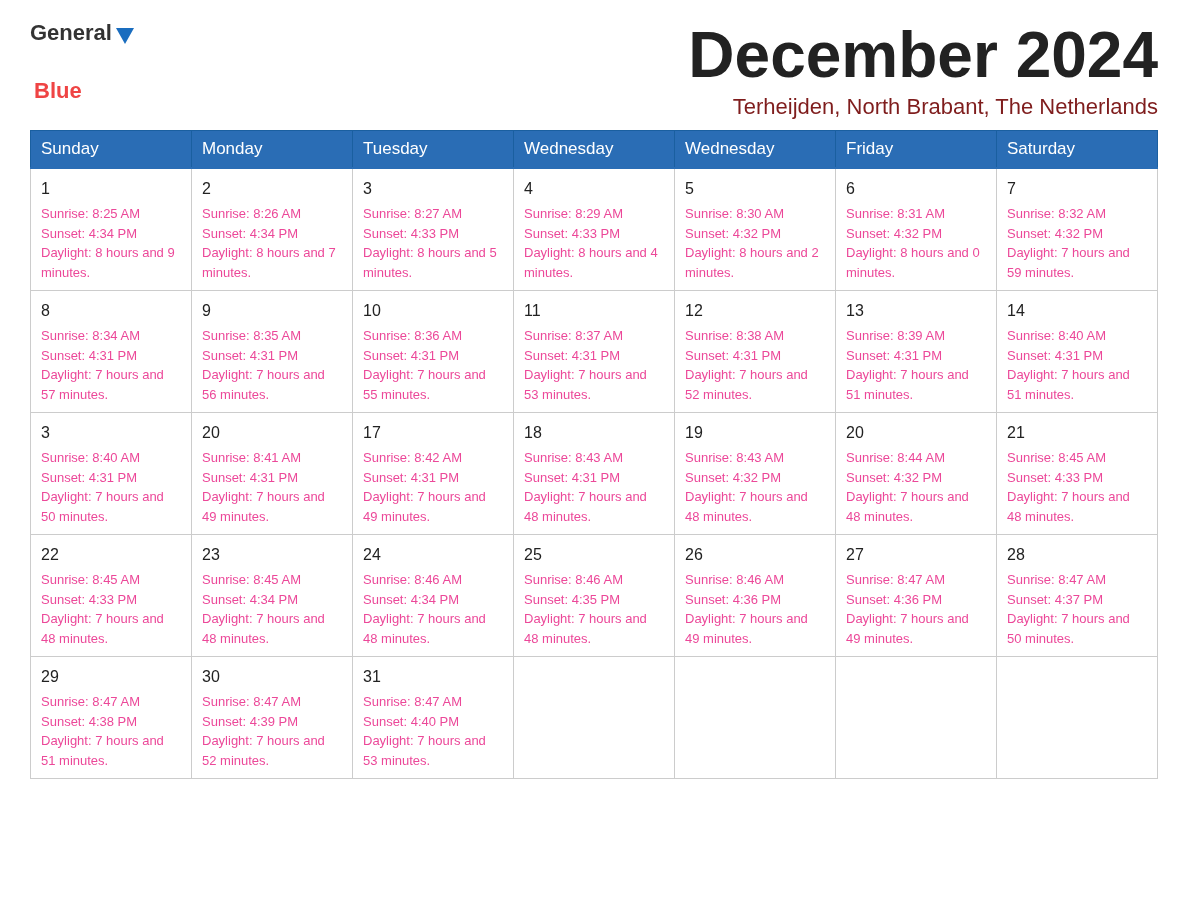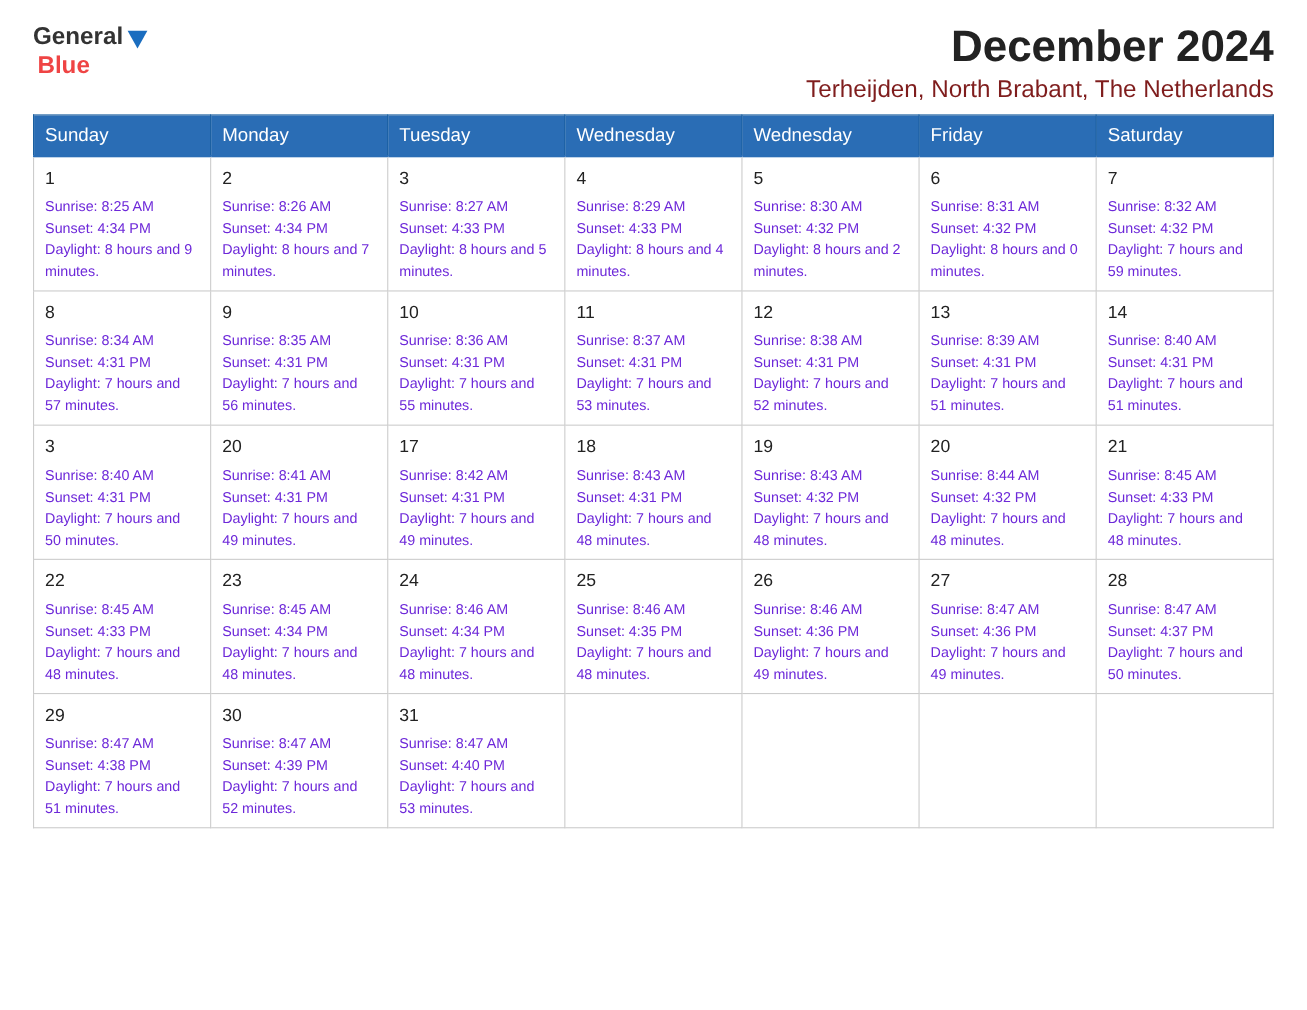--- a/index.html
+++ b/index.html
@@ -14,21 +14,21 @@
     .header-area {
       display: flex;
       justify-content: space-between;
       align-items: flex-start;
       margin-bottom: 10px;
     }
     .title-area {
       text-align: right;
     }
     .month-year {
-      font-size: 40px;
+      font-size: 64px;
       font-weight: bold;
       color: #222;
       line-height: 1.1;
     }
     .location {
       font-size: 22px;
       color: #7f1d1d;
       margin-top: 4px;
     }
     .calendar {
@@ -56,21 +56,21 @@
       background: #fff;
     }
     .calendar td .day-number {
       font-size: 16px;
       font-weight: normal;
       display: block;
       margin-bottom: 3px;
     }
     .calendar td .day-info {
       font-size: 13px;
-      color: #6d28d9;
+      color: #ec4899;
       line-height: 1.5;
     }
     .calendar td.empty {
       background: #fff;
     }
     .calendar tr td {
       border-top: 2px solid #2a6db5;
     }
     .calendar tr:not(:first-child) td {
       border-top: 1px solid #ccc;
@@ -79,20 +79,21 @@
       border: 1px solid #1a5fa0;
     }
     
     .calendar tbody tr:first-child td {
       border-top: 2px solid #2a6db5;
     }
     .logo-wrapper {
       display: flex;
       flex-direction: column;
       align-items: flex-start;
+      gap: 32px;
     }
     .logo-line1 {
       display: flex;
       align-items: center;
     }
     .logo-line2 {
       display: flex;
       align-items: center;
       margin-left: 2px;
     }

